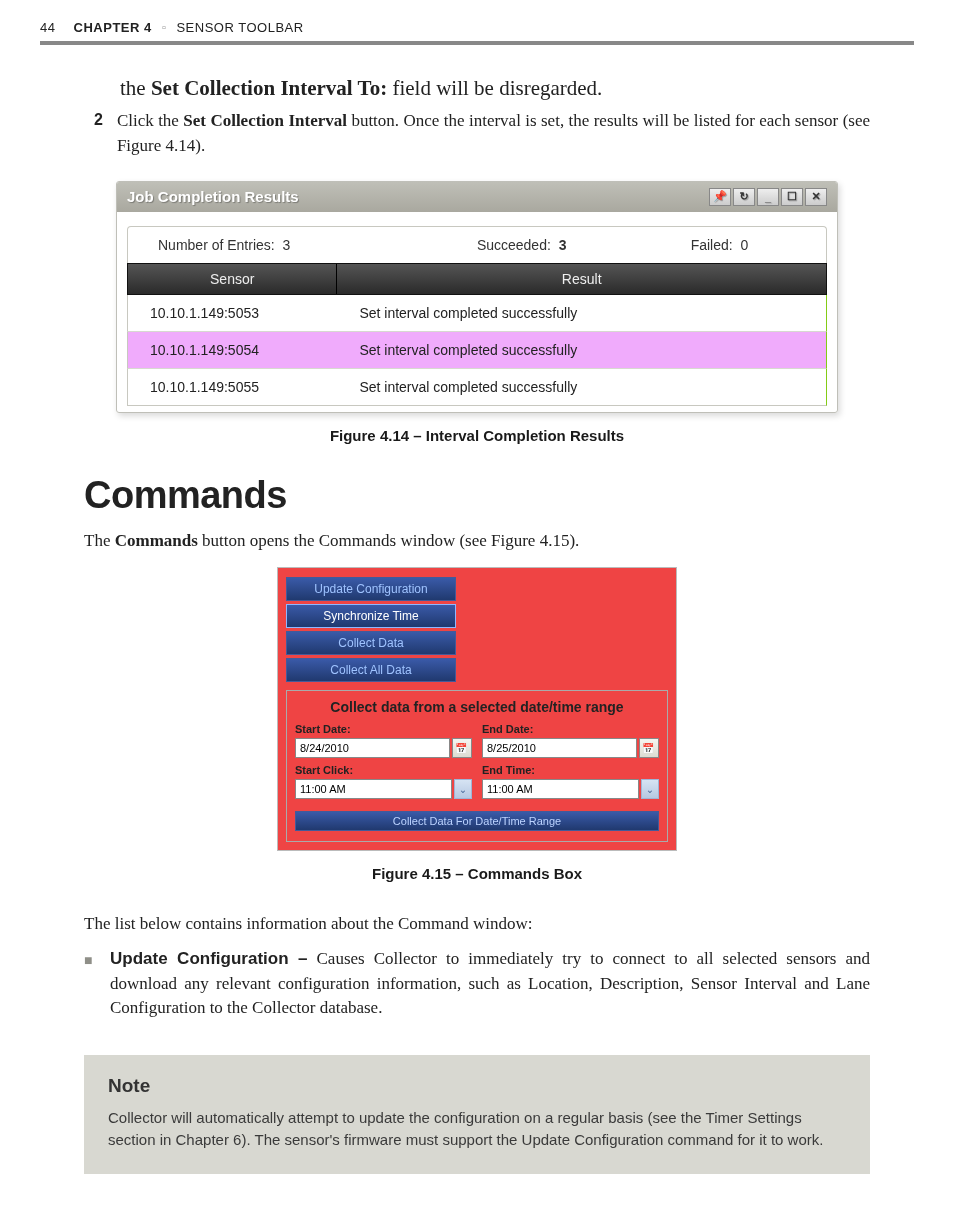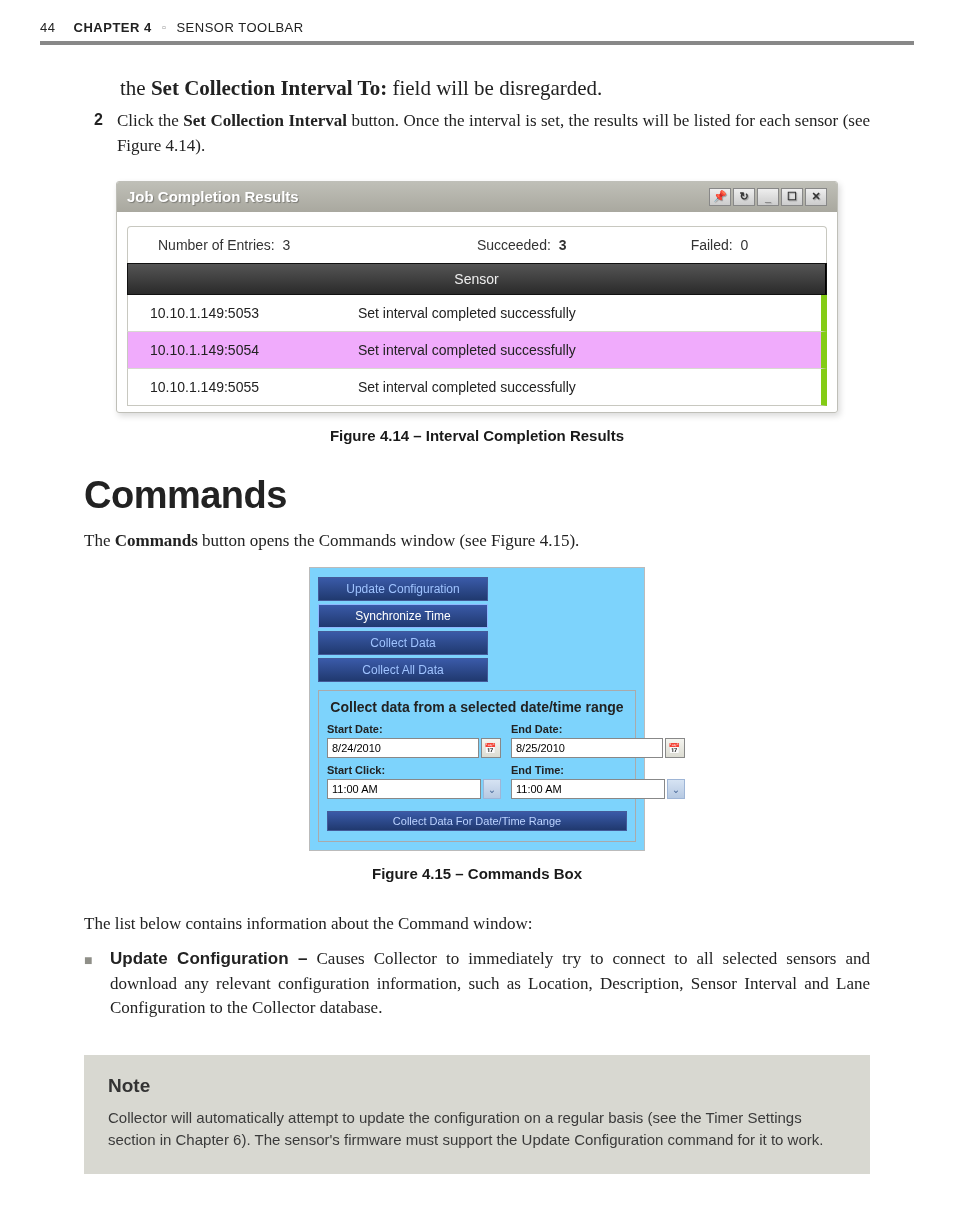--- a/index.html
+++ b/index.html
@@ -92,21 +92,21 @@
     border:1px solid #111;
   }
   .fig414-head > div { padding:7px 8px; text-align:center; }
   .fig414-head > div:first-child{ flex:0 0 30%; border-right:1px solid #000;}
   .fig414-head > div:last-child{ flex:1;}
   .fig414-row {
     display:flex;
     font-size:14px;
     color:#222;
     border-left:1px solid #c8c8c0;
-    border-right:6px solid #84cc16;
+    border-right:1px solid #84cc16;
     border-bottom:1px solid #d8d8d0;
   }
   .fig414-row.alt { background:#f0abfc; }
   .fig414-row > div { padding:10px 22px; }
   .fig414-row > div:first-child{ flex:0 0 30%;}
   .fig414-row > div:last-child{ flex:1; }
   .fig414-row:last-of-type{ border-bottom:1px solid #c8c8c0;}
 
   .caption {
     font-family: Arial, sans-serif;
@@ -123,26 +123,26 @@
     font-size: 38px;
     margin: 26px 0 12px 44px;
     letter-spacing: -0.5px;
   }
 
   .body44 { margin:0 44px; font-size:17px; line-height:1.45; }
 
   
   .fig415wrap { display:flex; justify-content:center; margin: 14px 0 6px 0; }
   .fig415 {
-    width: 336px;
+    width: 400px;
     font-family: Arial, sans-serif;
     font-size:12px;
     padding: 6px 8px 8px 8px;
     border:1px solid #bbb;
-    background:#7dd3fc;
+    background:#ef4444;
   }
   .cmdbtn {
     display:block;
     margin: 3px 0;
     border:1px solid #445a99;
     background: linear-gradient(#3a5aa8,#20396f);
     color:#9fc3ff;
     font-size:12px;
     text-align:center;
     padding:4px 0;
@@ -267,20 +267,21 @@
     </div>
   </div>
   <div class="fig414-inner">
     <div class="fig414-summary">
       <div><span>Number of Entries:</span>&nbsp;&nbsp;<span>3</span></div>
       <div><span>Succeeded:</span>&nbsp;&nbsp;<span class="bt">3</span></div>
       <div><span>Failed:</span>&nbsp;&nbsp;<span>0</span></div>
     </div>
     <div class="fig414-head">
       <div>Sensor</div>
+      <div>Result</div>
     </div>
     <div class="fig414-row">
       <div>10.10.1.149:5053</div>
       <div>Set interval completed successfully</div>
     </div>
     <div class="fig414-row alt">
       <div>10.10.1.149:5054</div>
       <div>Set interval completed successfully</div>
     </div>
     <div class="fig414-row">

